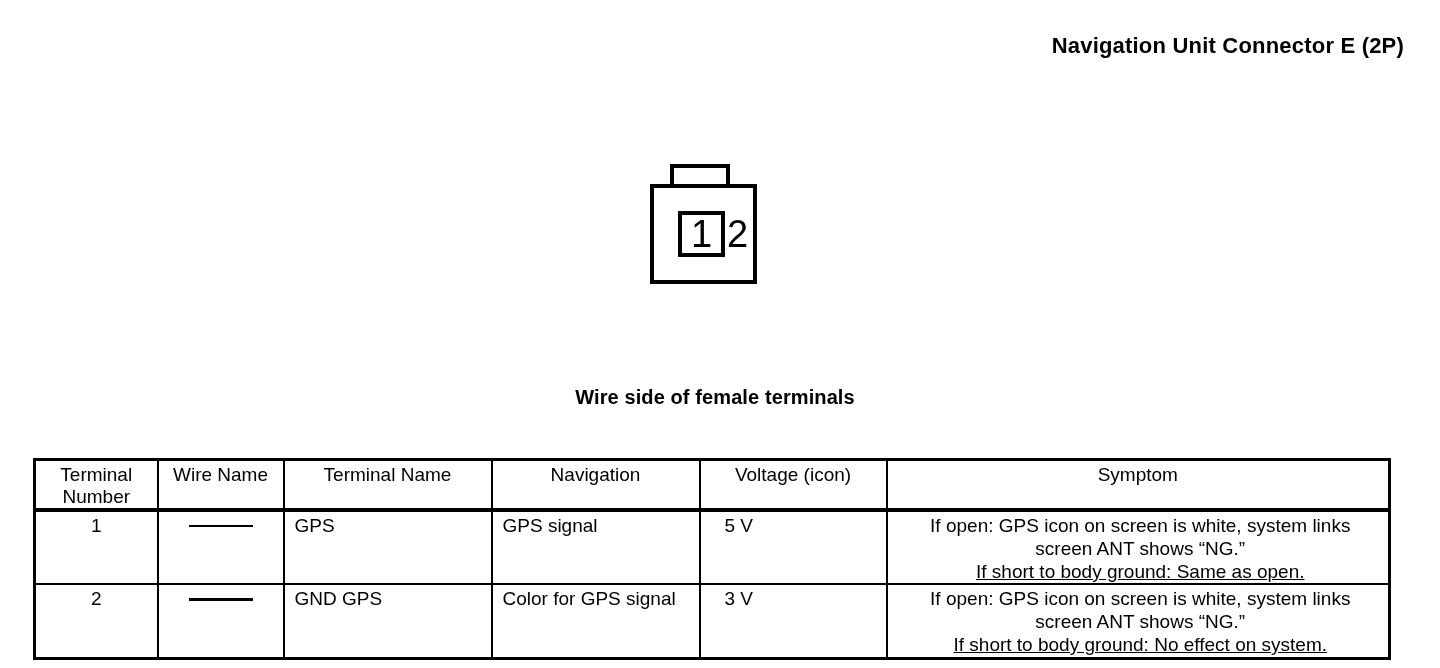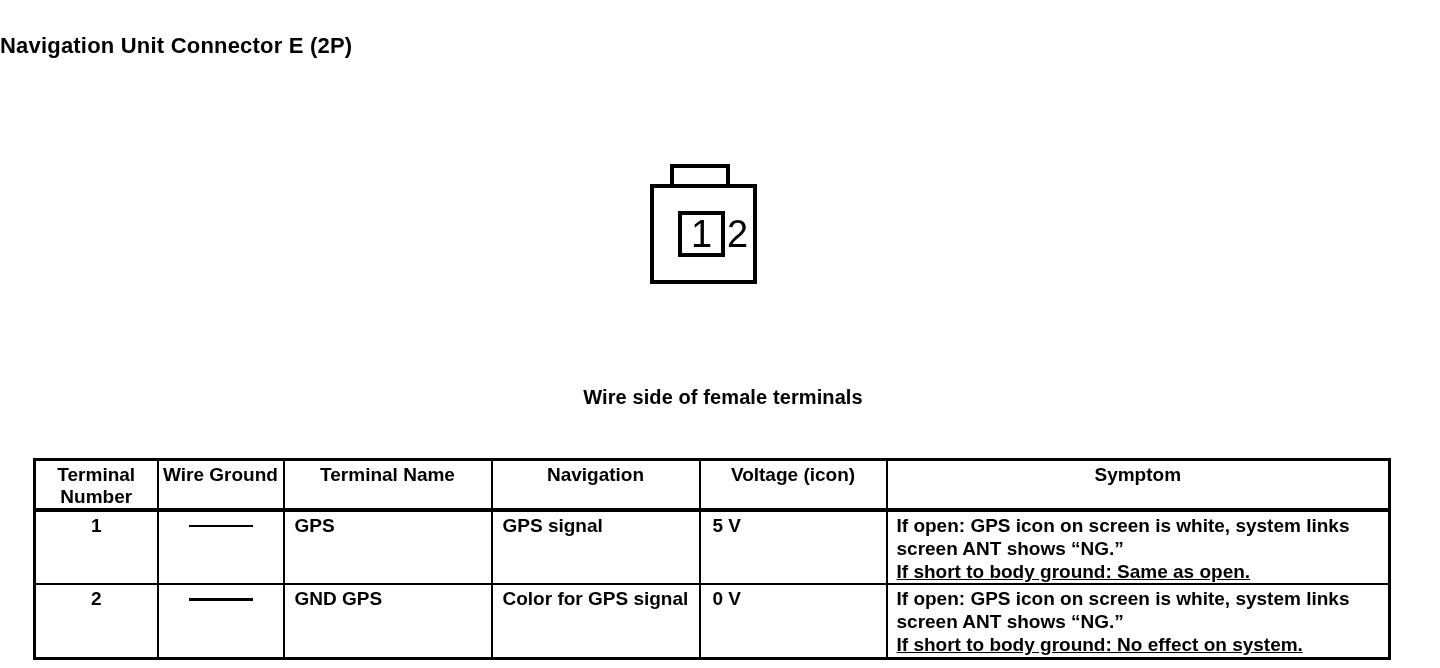--- a/index.html
+++ b/index.html
@@ -15,29 +15,29 @@
     color: #000;
     overflow: hidden;
   }
 
   
   .page-title {
     position: absolute;
     top: 33px;
     left: 0;
     width: 1404px;
-    text-align: left;
+    text-align: right;
     font-size: 22px;
     font-weight: bold;
     letter-spacing: 0.2px;
   }
   .caption {
     position: absolute;
     top: 386px;
-    left: 8px;
+    left: 0;
     width: 1430px;
     text-align: center;
     font-size: 20px;
     font-weight: bold;
     letter-spacing: 0.1px;
   }
 
   
   .conn-tab {
     position: absolute;
@@ -88,21 +88,21 @@
     top: 458px;
     width: 1355px;
     border-collapse: collapse;
     table-layout: fixed;
     border: 3px solid #000;
   }
   table.pinout th, table.pinout td {
     border: 2px solid #000;
     vertical-align: top;
     font-size: 19px;
-    font-weight: bold;
+    font-weight: normal;
     line-height: 22px;
     overflow: hidden;
   }
   table.pinout th {
     text-align: center;
     padding: 3px 4px 0 4px;
     height: 40px;
     border-bottom: 4px solid #000;
   }
   tr.row-1 { height: 69px; }
@@ -117,24 +117,25 @@
     width: 64px;
     margin: 13px auto 0 auto;
     border-top: 2px solid #000;
     height: 0;
   }
   tr.row-2 .wire-line { border-top-width: 3px; }
   td.cell-name, td.cell-desc {
     padding: 3px 2px 0 10px;
   }
   td.cell-volt {
-    padding: 3px 4px 0 12px;
+    padding: 3px 4px 0 24px;
   }
   td.cell-symptom {
     padding: 2px 4px 0 9px;
+    text-align: center;
   }
   .symptom-line {
     white-space: nowrap;
     line-height: 23px;
   }
   .symptom-line.underlined {
     text-decoration: underline;
   }
 </style>
 </head>
@@ -158,21 +159,21 @@
     <col style="width:123px">
     <col style="width:126px">
     <col style="width:208px">
     <col style="width:208px">
     <col style="width:187px">
     <col style="width:503px">
   </colgroup>
   <thead>
     <tr>
       <th>Terminal Number</th>
-      <th>Wire Ground</th>
+      <th>Wire Name</th>
       <th>Terminal Name</th>
       <th>Navigation</th>
       <th>Voltage (icon)</th>
       <th>Symptom</th>
     </tr>
   </thead>
   <tbody>
     <tr class="row-1">
       <td class="cell-num">1</td>
       <td class="cell-wire">
@@ -187,21 +188,21 @@
         <div class="symptom-line underlined">If short to body ground: Same as open.</div>
       </td>
     </tr>
     <tr class="row-2">
       <td class="cell-num">2</td>
       <td class="cell-wire">
         <span class="wire-line"></span>
       </td>
       <td class="cell-name">GND GPS</td>
       <td class="cell-desc">Color for GPS signal</td>
-      <td class="cell-volt">0 V</td>
+      <td class="cell-volt">3 V</td>
       <td class="cell-symptom">
         <div class="symptom-line">If open: GPS icon on screen is white, system links</div>
         <div class="symptom-line">screen ANT shows “NG.”</div>
         <div class="symptom-line underlined">If short to body ground: No effect on system.</div>
       </td>
     </tr>
   </tbody>
 </table>
 
 </body></html>

